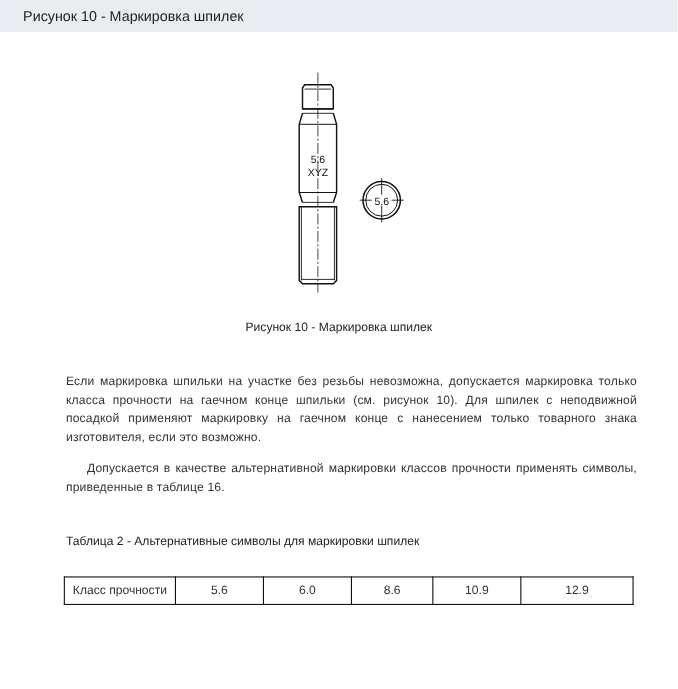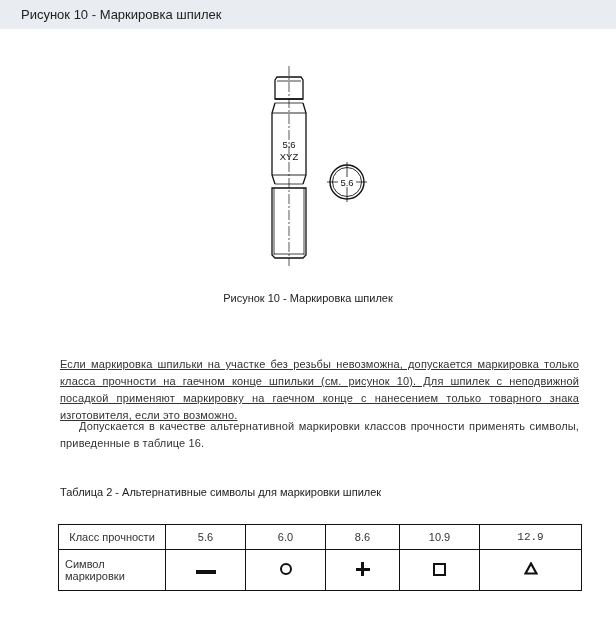--- a/index.html
+++ b/index.html
@@ -18,37 +18,37 @@
     position: absolute; left: 0; top: 0; width: 616px; height: 290px;
   }
   .figure-caption {
     position: absolute; left: 0; width: 616px; top: 292px;
     text-align: center; font-size: 11px; color: #222;
   }
   .para {
     position: absolute; left: 60px; width: 519px; font-size: 11px;
     line-height: 17px; color: #333; text-align: justify; letter-spacing: 0.15px;
   }
-  .p1 { top: 356px; text-decoration: underline; }
+  .p1 { top: 339px; }
   .p2 { top: 418px; text-indent: 19px; }
   .table-caption {
     position: absolute; left: 60px; top: 486px; font-size: 11px; color: #222;
   }
   table.marks {
     position: absolute; left: 58px; top: 524px; border-collapse: collapse;
     font-size: 11px; color: #333;
   }
   table.marks td {
     border: 1.3px solid #111; text-align: center; vertical-align: middle; padding: 0;
   }
   table.marks tr.r1 td { height: 24px; }
   table.marks tr.r2 td { height: 40px; }
   td.label-cell { text-align: left !important; padding-left: 6px !important; }
   .c0 { width: 100px; } .c1 { width: 79px; } .c2 { width: 79px; }
-  .c3 { width: 73px; } .c4 { width: 79px; } .c5 { width: 101px; font-family: Liberation Mono, monospace; }
+  .c3 { width: 73px; } .c4 { width: 79px; } .c5 { width: 101px; }
   .sym { display: inline-block; position: relative; }
   .sym-dash { width: 20px; height: 4px; background: #111; }
   .sym-circle { width: 8px; height: 8px; border: 2.2px solid #111; border-radius: 50%; }
   .sym-plus { width: 14px; height: 14px; }
   .sym-plus:before, .sym-plus:after { content: ""; position: absolute; background: #111; }
   .sym-plus:before { left: 0; top: 5.5px; width: 14px; height: 3px; }
   .sym-plus:after { left: 5.5px; top: 0; width: 3px; height: 14px; }
   .sym-square { width: 9px; height: 9px; border: 2.2px solid #111; }
   .sym-triangle { width: 14px; height: 13px; }
 </style>
@@ -103,26 +103,14 @@
 <table class="marks">
   <tbody>
       <tr class="r1">
     <td class="c0">Класс прочности</td>
     <td class="c1">5.6</td>
     <td class="c2">6.0</td>
     <td class="c3">8.6</td>
     <td class="c4">10.9</td>
     <td class="c5">12.9</td>
   </tr>
-  <tr class="r2">
-    <td class="c0 label-cell">Символ маркировки</td>
-    <td class="c1"><span class="sym sym-dash"></span></td>
-    <td class="c2"><span class="sym sym-circle"></span></td>
-    <td class="c3"><span class="sym sym-plus"></span></td>
-    <td class="c4"><span class="sym sym-square"></span></td>
-    <td class="c5">
-      <svg class="sym sym-triangle" width="14" height="13" viewBox="0 0 14 13">
-        <path d="M7 1.5 L12.5 11.5 L1.5 11.5 Z" fill="none" stroke="#111" stroke-width="2.2" stroke-linejoin="miter"></path>
-      </svg>
-    </td>
-  </tr>
 </tbody>
   </table>
 
 </body></html>

